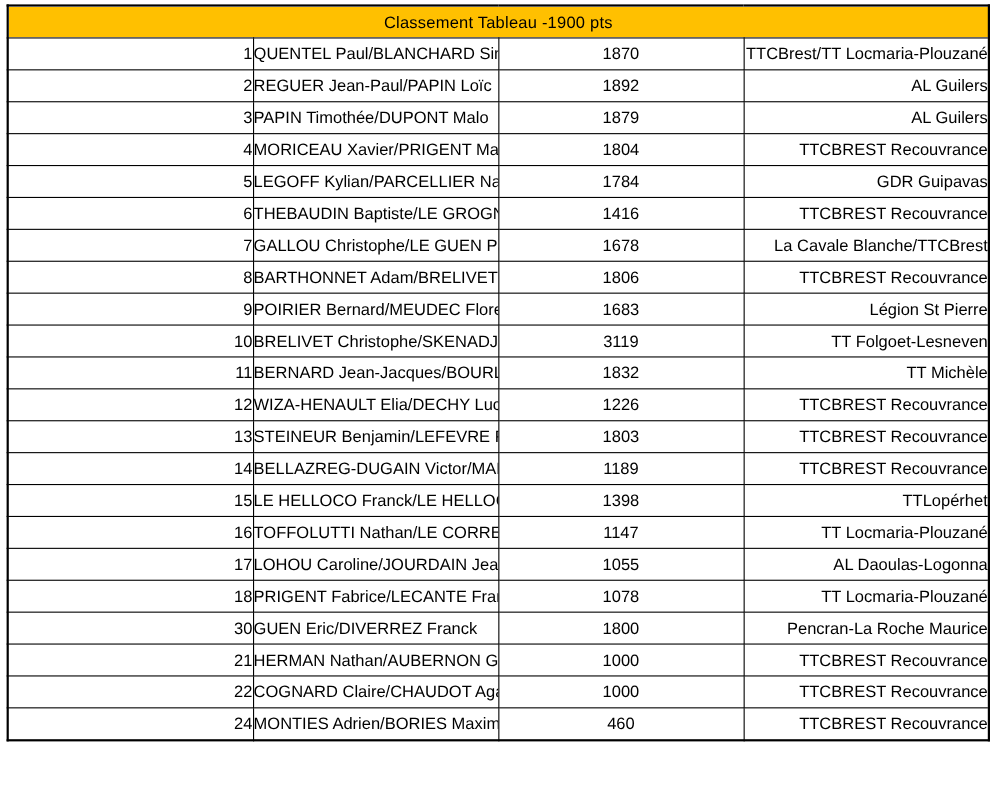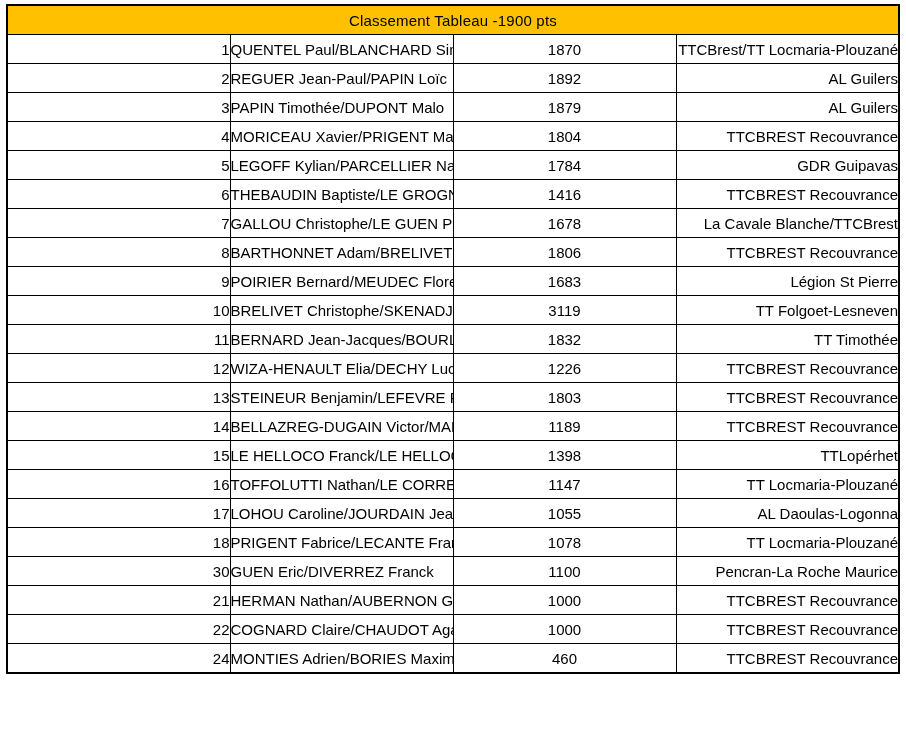--- a/index.html
+++ b/index.html
@@ -118,21 +118,21 @@
         <tr>
           <td class="col-rank">10</td>
           <td class="col-team">BRELIVET Christophe/SKENADJI Janine</td>
           <td class="col-points">3119</td>
           <td class="col-club">TT Folgoet-Lesneven</td>
         </tr>
         <tr>
           <td class="col-rank">11</td>
           <td class="col-team">BERNARD Jean-Jacques/BOURLES Olivier</td>
           <td class="col-points">1832</td>
-          <td class="col-club">TT Timothée</td>
+          <td class="col-club">TT Michèle</td>
         </tr>
         <tr>
           <td class="col-rank">12</td>
           <td class="col-team">WIZA-HENAULT Elia/DECHY Lucas</td>
           <td class="col-points">1226</td>
           <td class="col-club">TTCBREST Recouvrance</td>
         </tr>
         <tr>
           <td class="col-rank">13</td>
           <td class="col-team">STEINEUR Benjamin/LEFEVRE Félix</td>
@@ -165,21 +165,21 @@
         </tr>
         <tr>
           <td class="col-rank">18</td>
           <td class="col-team">PRIGENT Fabrice/LECANTE Franck</td>
           <td class="col-points">1078</td>
           <td class="col-club">TT Locmaria-Plouzané</td>
         </tr>
         <tr>
           <td class="col-rank">30</td>
           <td class="col-team">GUEN Eric/DIVERREZ Franck</td>
-          <td class="col-points">1100</td>
+          <td class="col-points">1800</td>
           <td class="col-club">Pencran-La Roche Maurice</td>
         </tr>
         <tr>
           <td class="col-rank">21</td>
           <td class="col-team">HERMAN Nathan/AUBERNON Gaston</td>
           <td class="col-points">1000</td>
           <td class="col-club">TTCBREST Recouvrance</td>
         </tr>
         <tr>
           <td class="col-rank">22</td>

